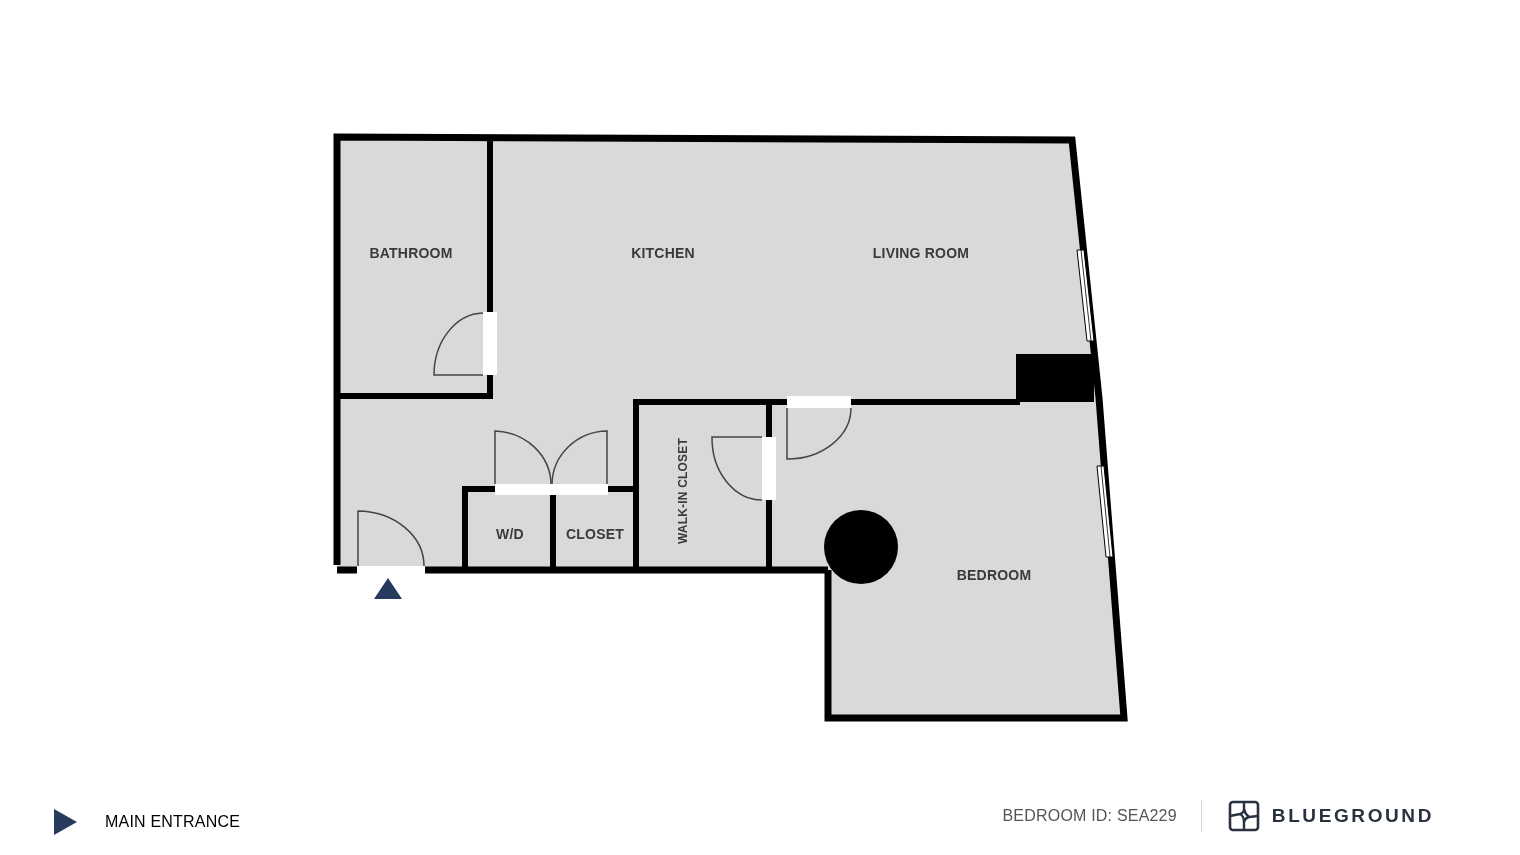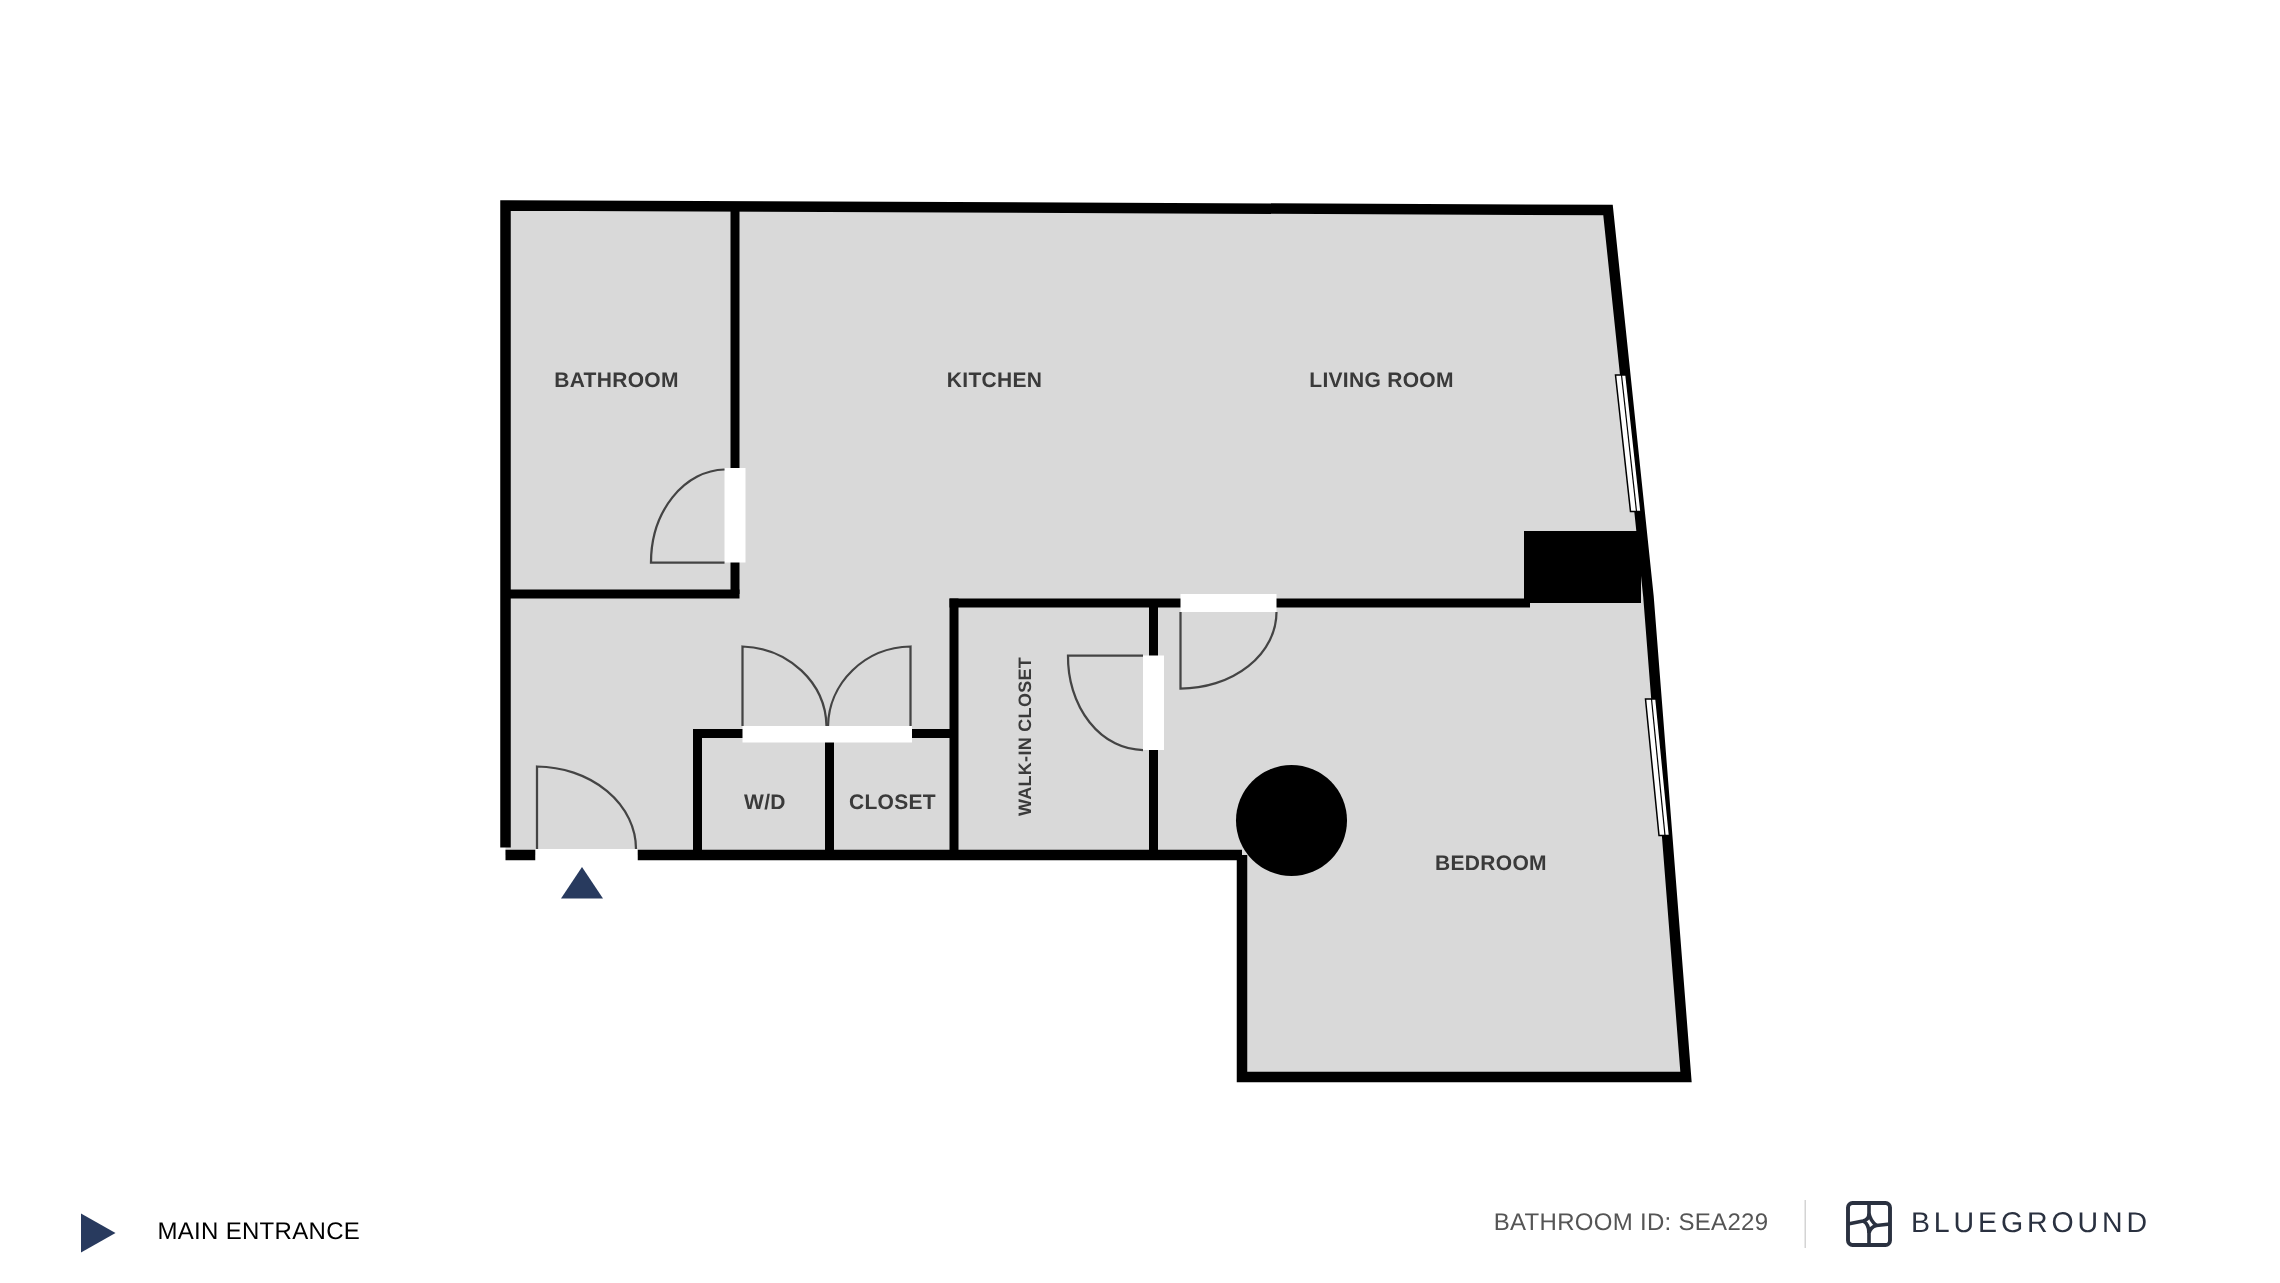--- a/index.html
+++ b/index.html
@@ -10,21 +10,21 @@
                   font-size: 14px; fill: #3a3a3a; letter-spacing: 0.2px; }
     .legend { position: absolute; left: 52px; top: 806px; height: 32px;
               display: flex; align-items: center; }
     .legend-icon { width: 26px; height: 28px; display: block; }
     .legend-label { margin-left: 27px; font-size: 16px; color: #000000; letter-spacing: 0.2px; }
     .footer-right { position: absolute; right: 86px; top: 799px; height: 34px;
                     display: flex; align-items: center; }
     .property-id { font-size: 16px; color: #555; letter-spacing: 0.2px; }
     .divider { width: 1px; height: 32px; background: #d4d4d4; margin: 0 26px 0 24px; }
     .brand-logo { width: 32px; height: 32px; display: block; }
-    .brand-name { margin-left: 12px; font-size: 19px; font-weight: normal; color: #2a3140;
+    .brand-name { margin-left: 12px; font-size: 19px; font-weight: bold; color: #2a3140;
                   letter-spacing: 2.6px; }
   </style>
 </head>
 <body>
 
 <svg id="plan" width="1520" height="855" viewBox="0 0 1520 855" xmlns="http://www.w3.org/2000/svg">
 
   <polygon points="337,137 1072,140 1099,398 1124,718 828,718 828,570 337,570" fill="#d9d9d9"></polygon>
 
   <rect x="1016" y="354" width="78" height="48" fill="#000"></rect>
@@ -84,21 +84,21 @@
 </svg>
 
 <div class="legend">
   <svg class="legend-icon" viewBox="0 0 26 28">
     <polygon points="2,1 25,14 2,27" fill="#283a5e"></polygon>
   </svg>
   <span class="legend-label">MAIN ENTRANCE</span>
 </div>
 
 <div class="footer-right">
-  <span class="property-id">BATHROOM ID: SEA229</span>
+  <span class="property-id">BEDROOM ID: SEA229</span>
   <div class="divider"></div>
   <svg class="brand-logo" viewBox="0 0 32 32">
     <rect x="2" y="2" width="28" height="28" rx="3" fill="none" stroke="#2a3140" stroke-width="2.6"></rect>
     <path d="M16,2 L16,9 Q16,13 12,14 L2,16" fill="none" stroke="#2a3140" stroke-width="2.4"></path>
     <path d="M30,16 L21,17 Q17,18 16,22 L16,30" fill="none" stroke="#2a3140" stroke-width="2.4"></path>
     <path d="M12,14 Q16,16 16,22" fill="none" stroke="#2a3140" stroke-width="2.4"></path>
     <path d="M16,9 Q17,14 21,17" fill="none" stroke="#2a3140" stroke-width="2.4"></path>
   </svg>
   <span class="brand-name">BLUEGROUND</span>
 </div>

